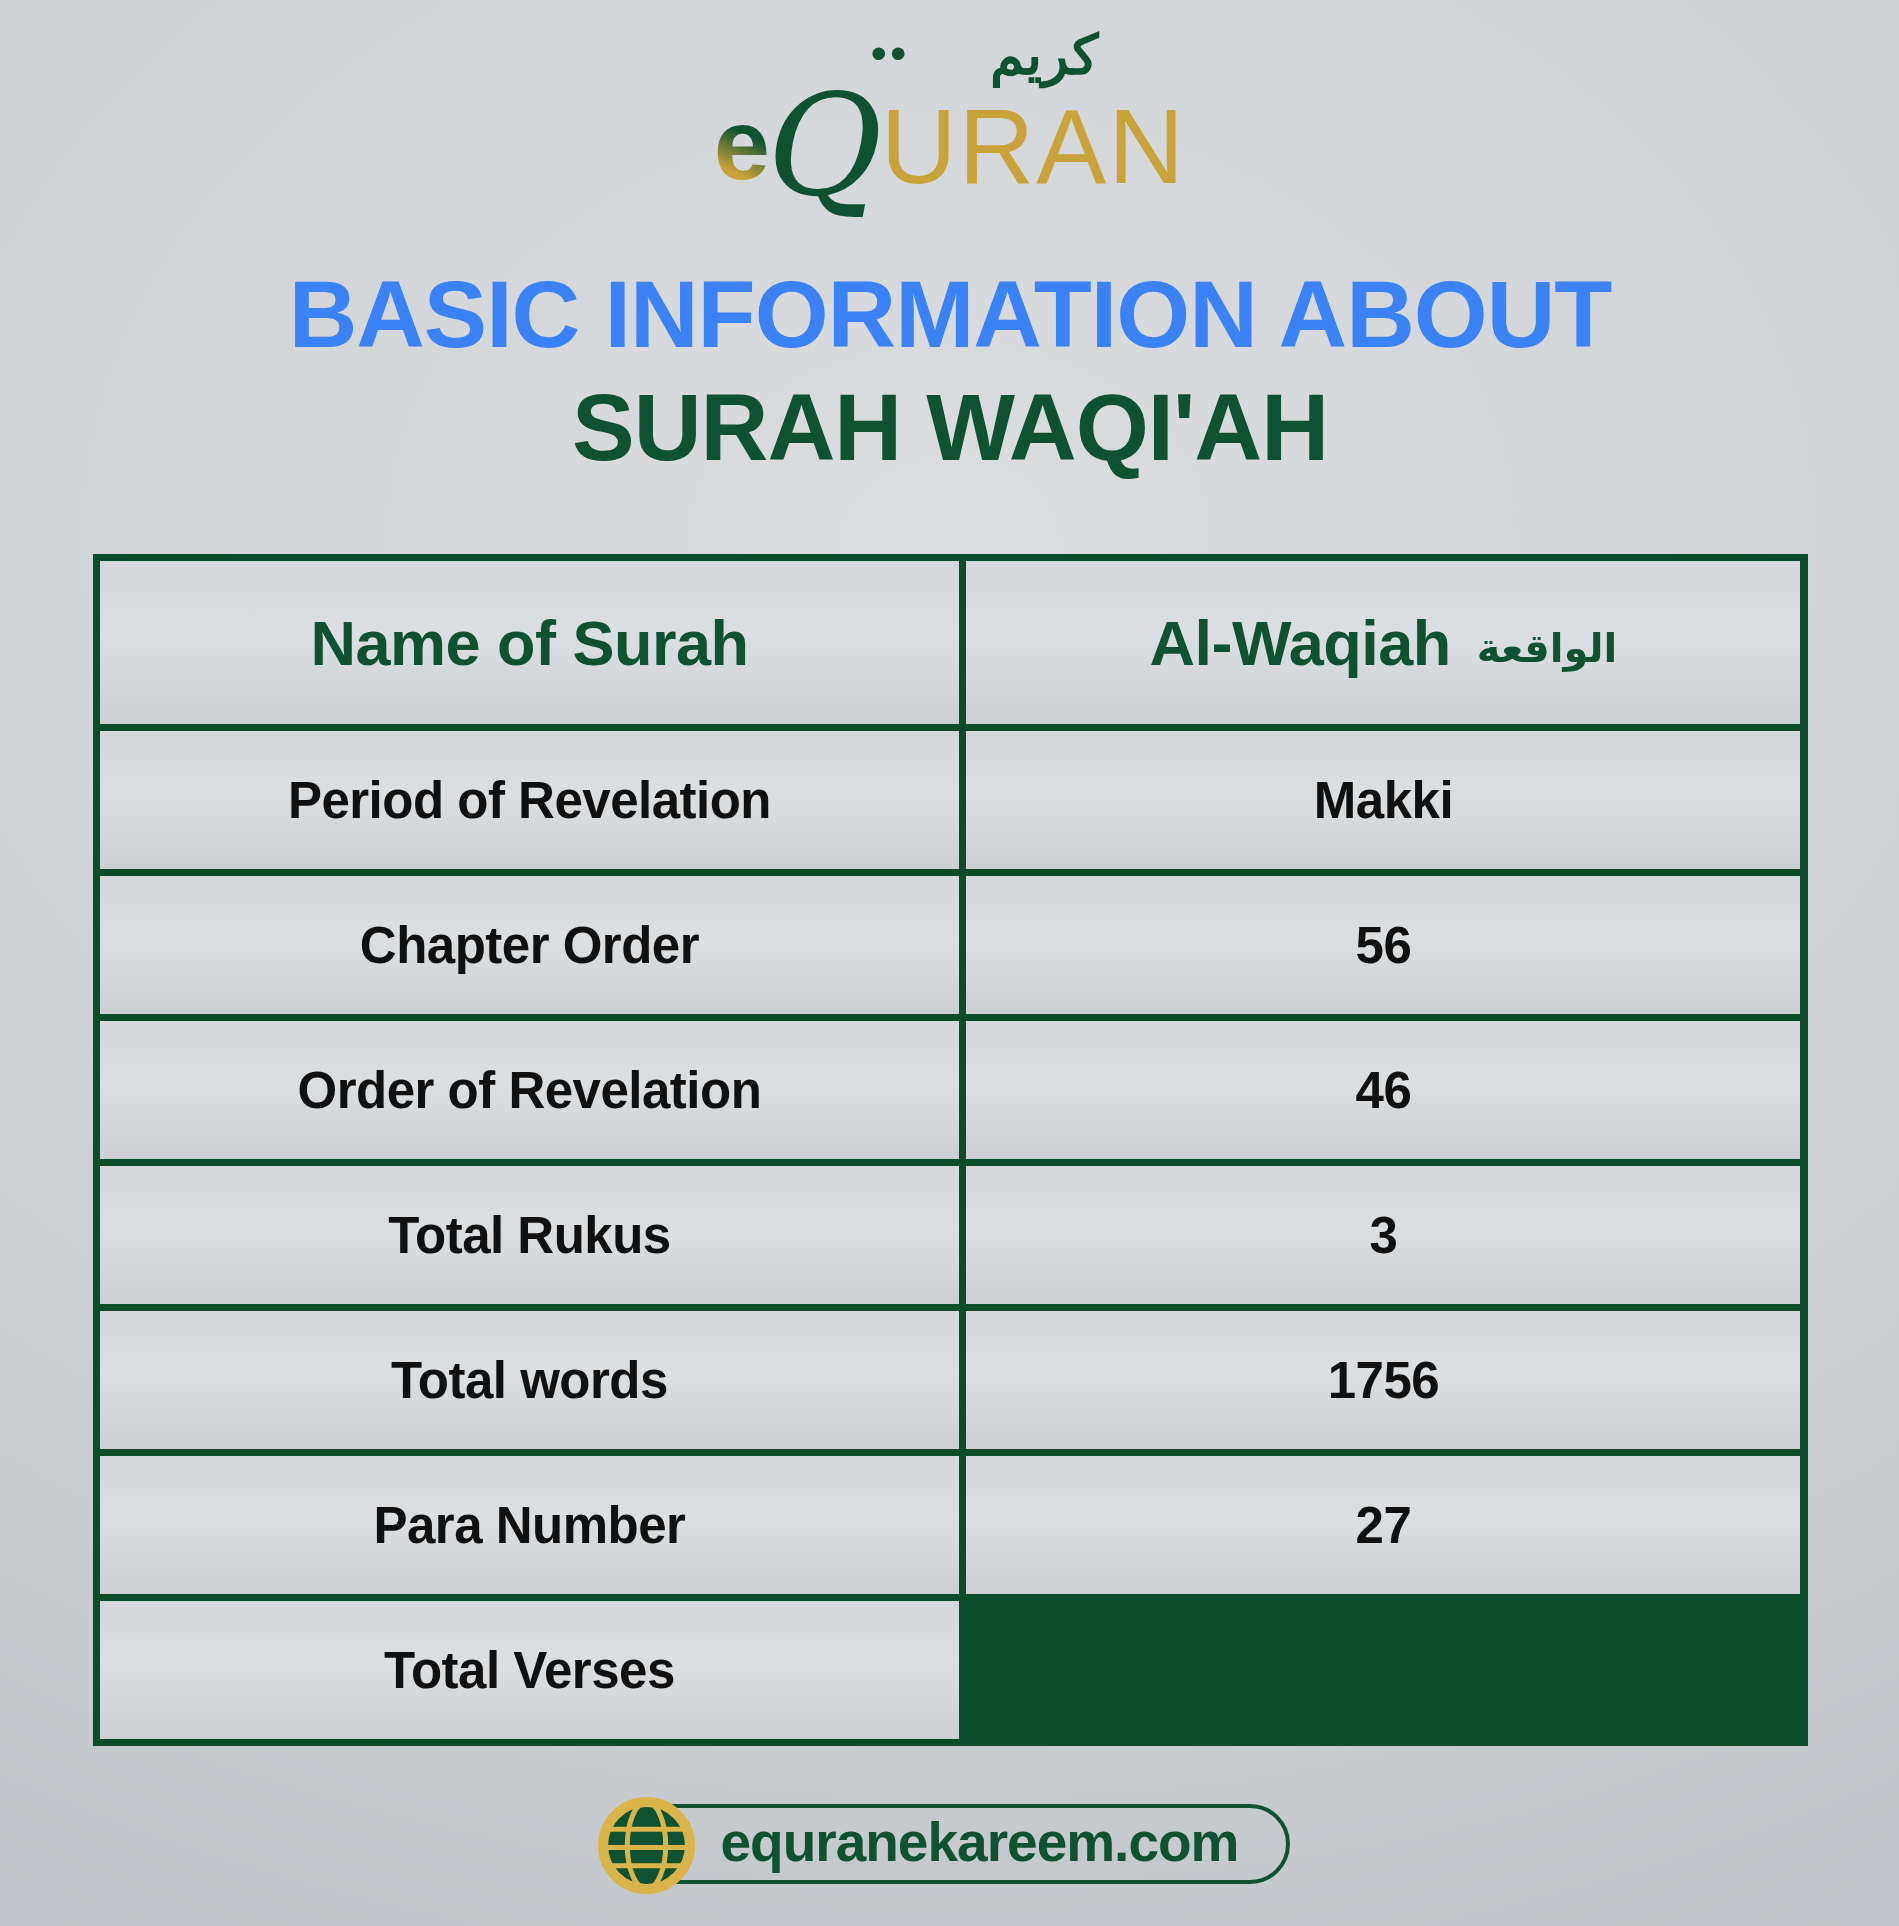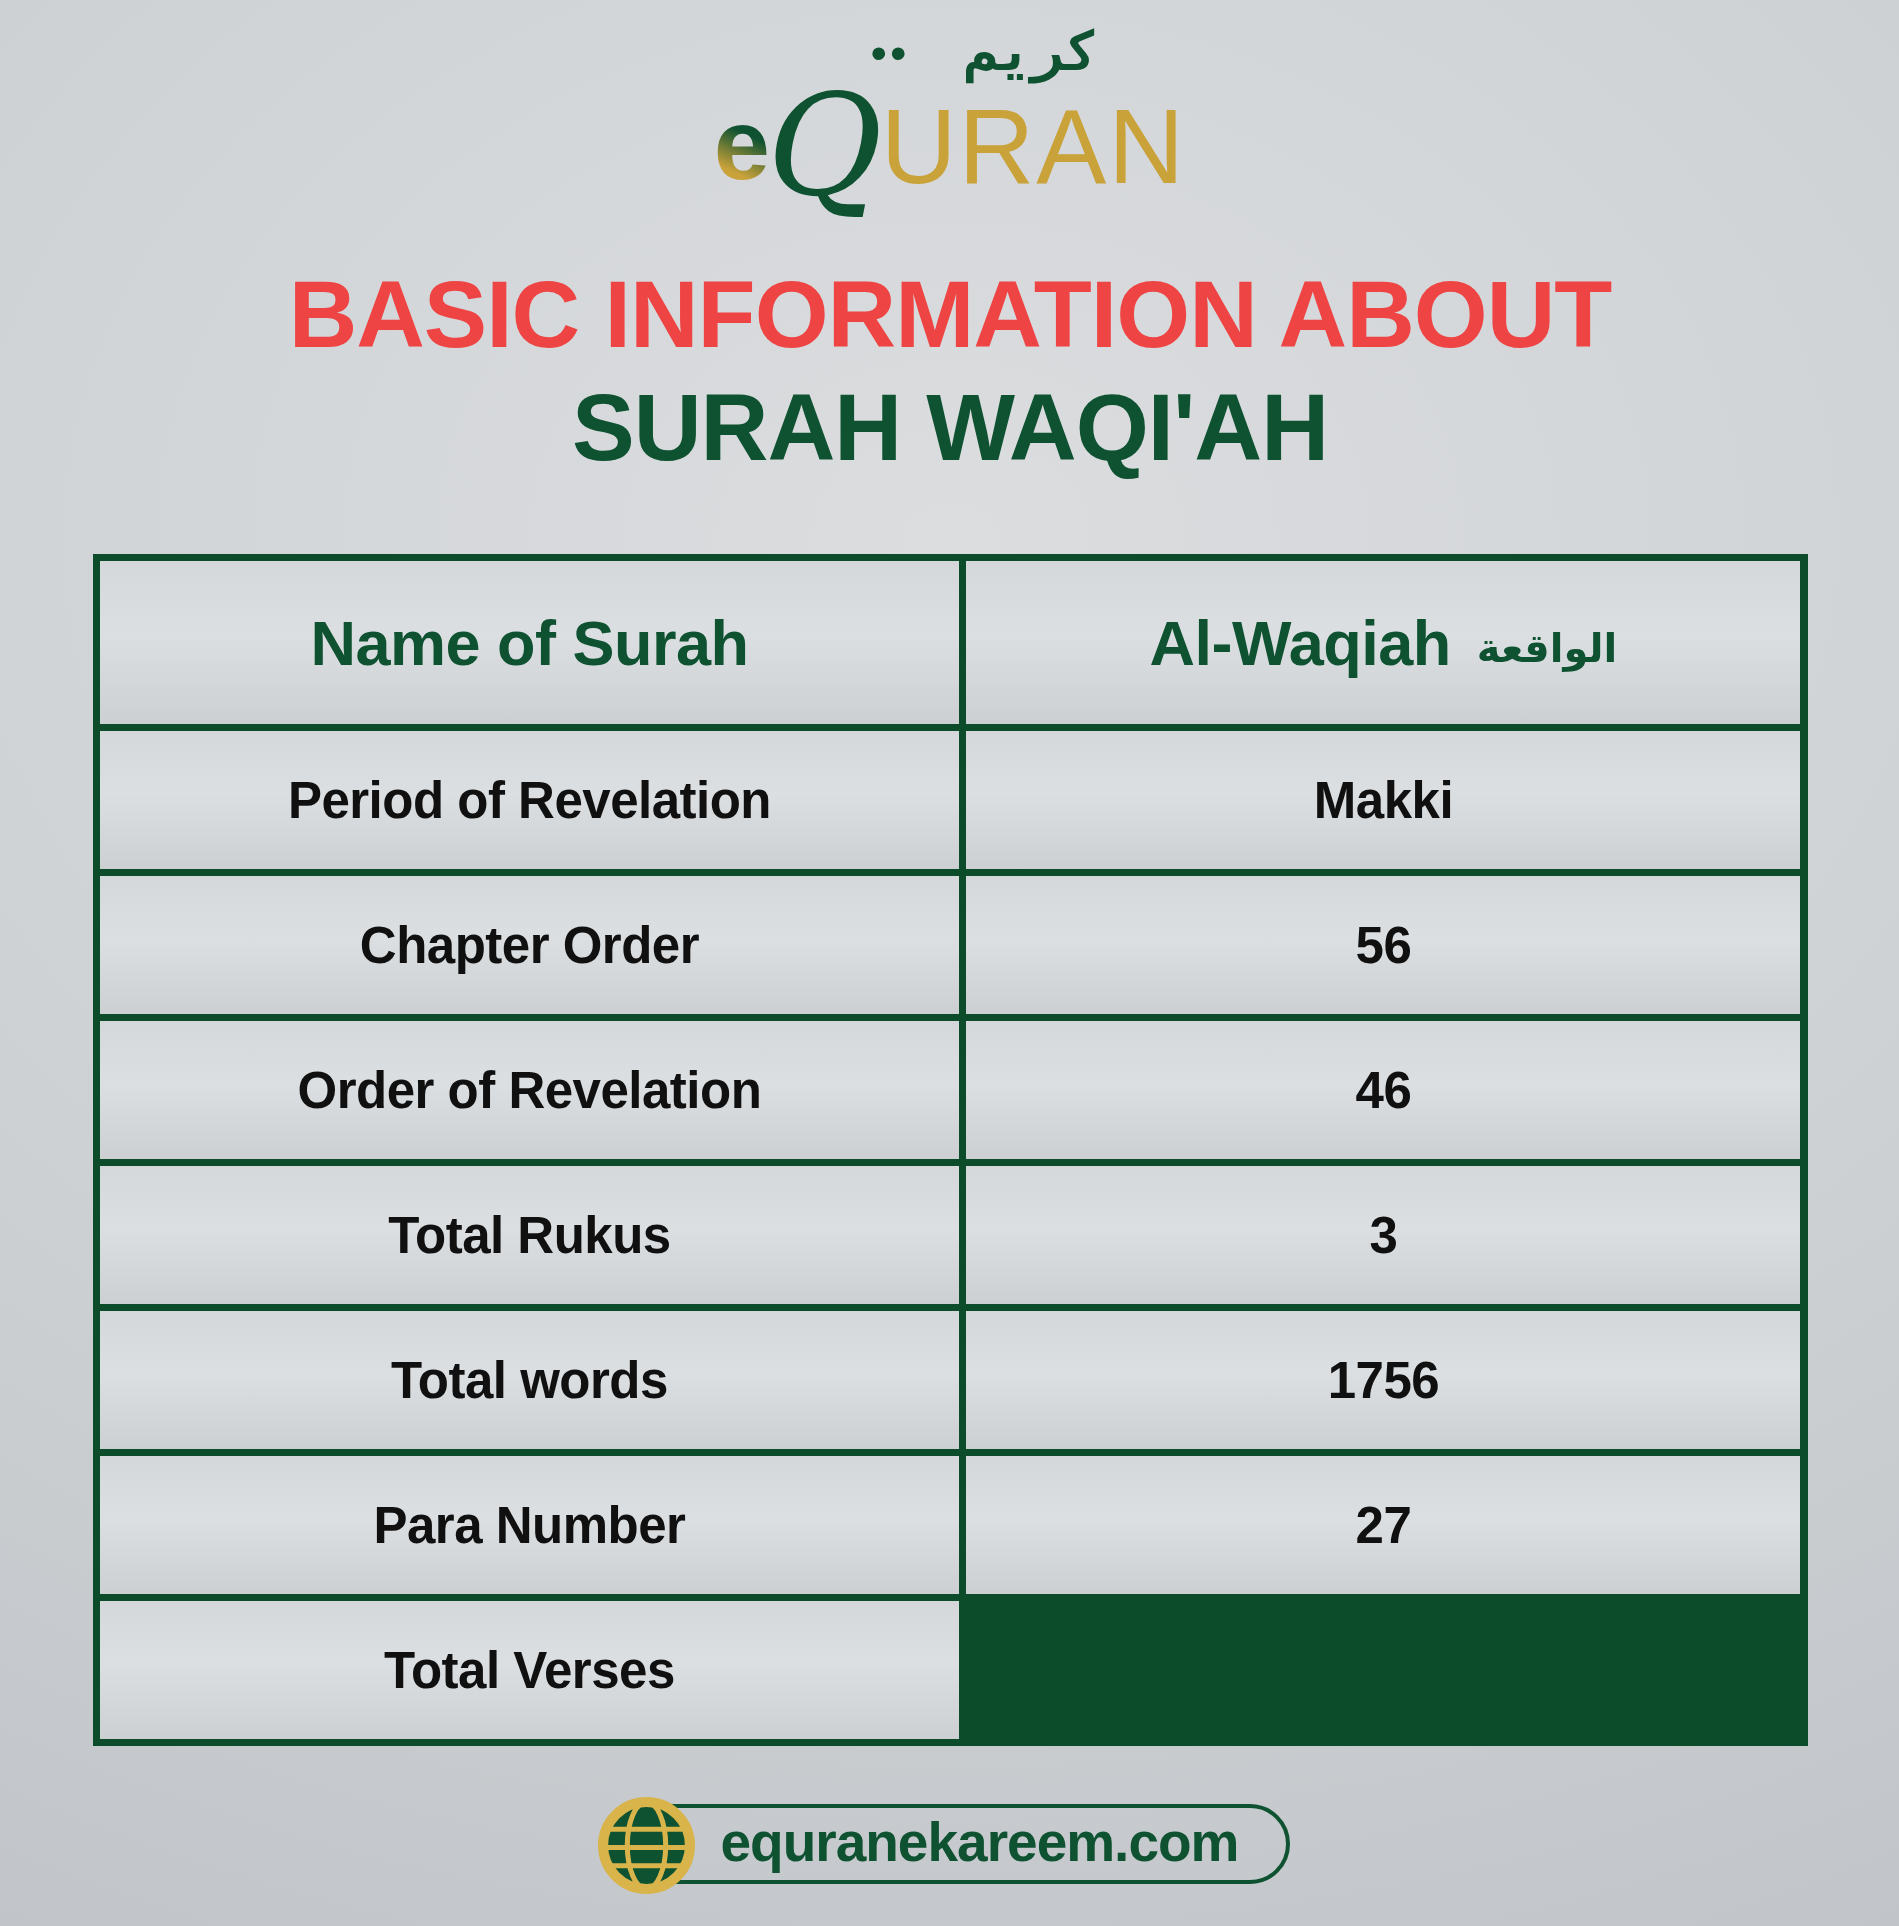--- a/index.html
+++ b/index.html
@@ -56,34 +56,34 @@
     font-weight: 400;
     line-height: 0.78;
     letter-spacing: 2px;
     color: #c9a23a;
     margin-left: -2px;
   }
   .logo-arabic {
     position: absolute;
     right: 5px;
     top: -7px;
-    font-family: Liberation Mono, monospace;
+    font-family: Liberation Sans, sans-serif;
     font-weight: bold;
     font-size: 55px;
     color: #0e5231;
     line-height: 1;
   }
 
   
   .title-gold {
     margin-top: 79px;
     font-size: 95px;
     font-weight: bold;
     letter-spacing: -1px;
-    color: #ef4444;
+    color: #3b82f6;
     text-align: center;
     line-height: 1;
   }
   .title-green {
     margin-top: 19px;
     font-size: 94px;
     font-weight: bold;
     letter-spacing: -1px;
     color: #0e5231;
     text-align: center;

